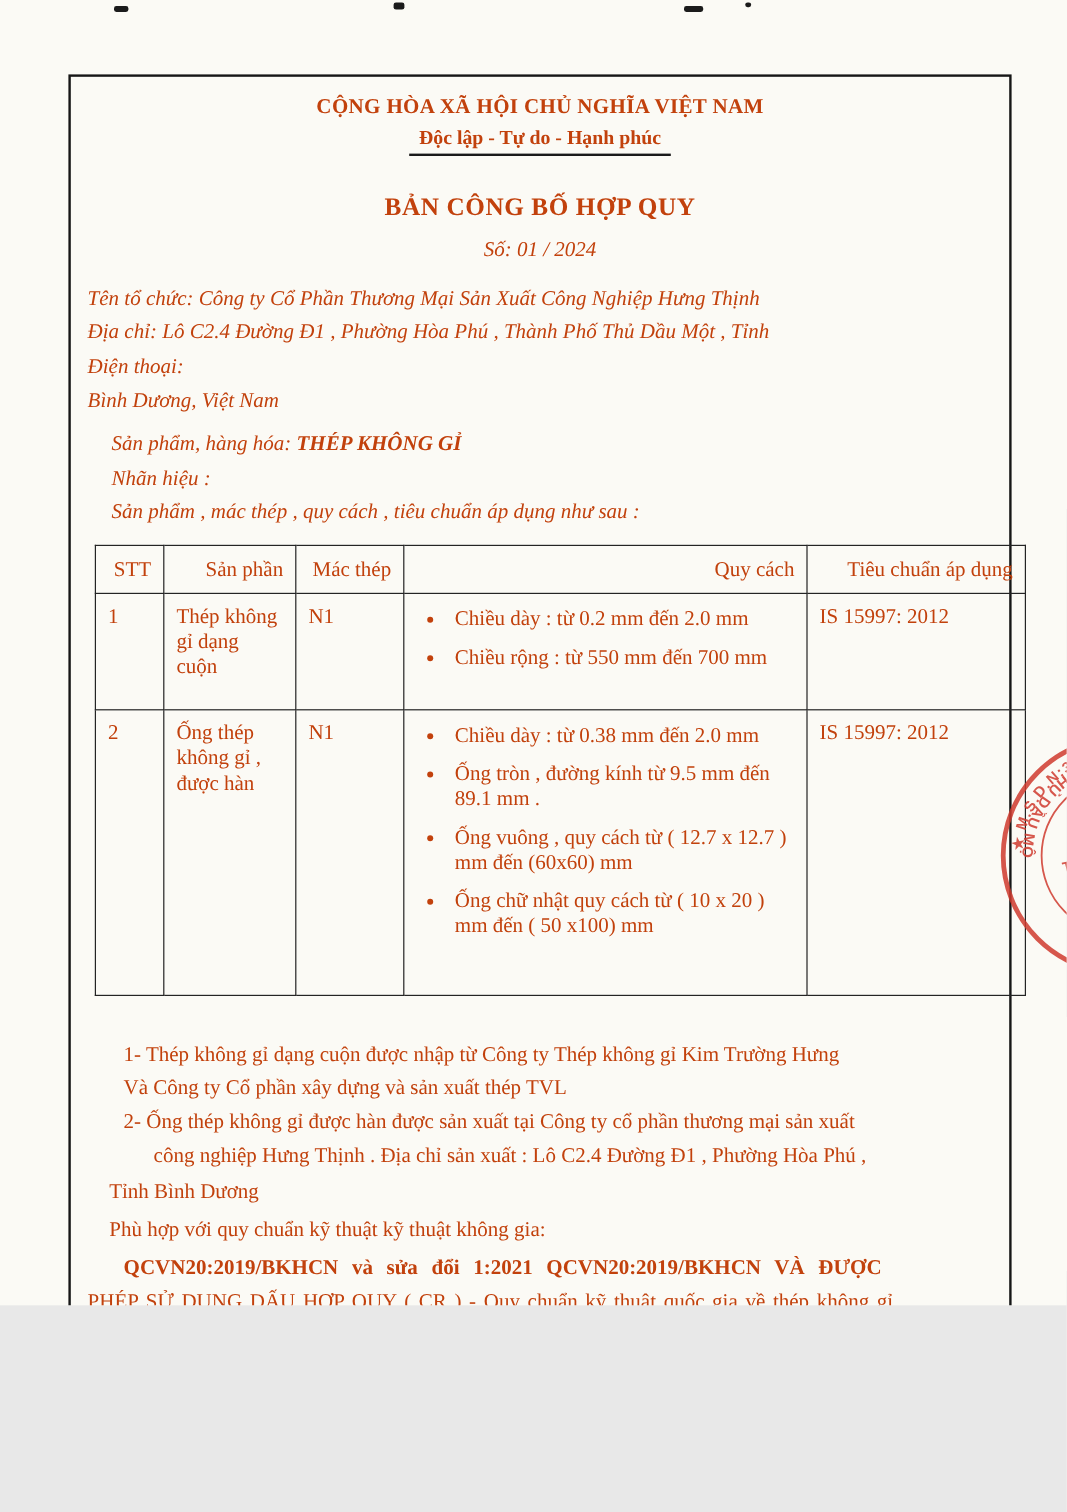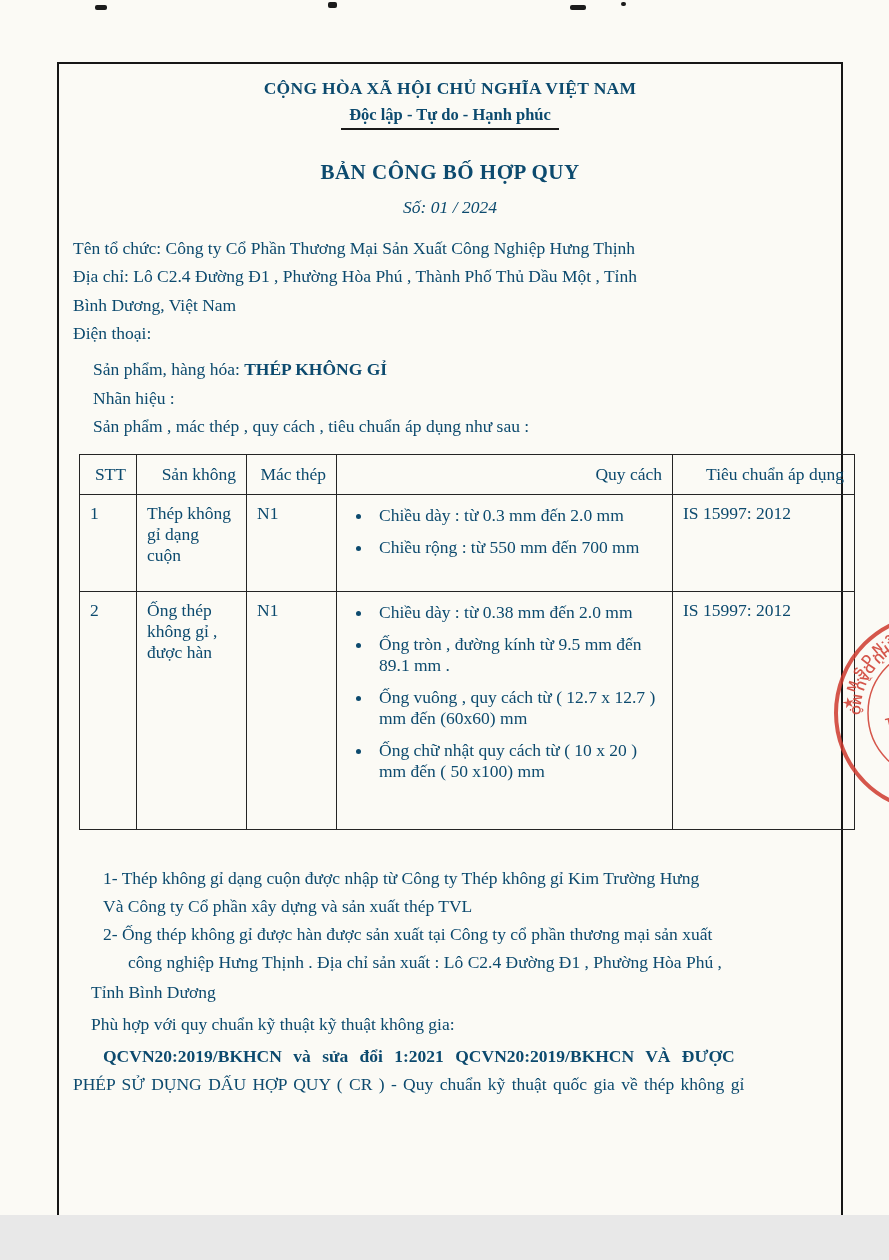--- a/index.html
+++ b/index.html
@@ -1,25 +1,25 @@
 <!DOCTYPE html>
 <html><head>
 <meta charset="utf-8">
 <style>
   * { box-sizing: border-box; }
   html,body { margin:0; padding:0; }
   body { background:#e8e8e8; }
 
   .page {
     position:relative;
-    width:889px; height:1215px;
+    width:889px; height:1088px;
     background:#fbfaf5;
     overflow:hidden;
     font-family:"Liberation Serif", serif;
-    color:#0c4a6e;
+    color:#c2410c;
   }
 
   
   .speck { position:absolute; background:#1b1b1b; border-radius:2px; }
   .speck.s1 { left:95px;  top:5px; width:12px; height:5px; }
   .speck.s2 { left:328px; top:2px; width:9px;  height:6px; }
   .speck.s3 { left:570px; top:5px; width:16px; height:5px; }
   .speck.s4 { left:621px; top:2px; width:5px;  height:4px; }
 
   .frame {
@@ -55,21 +55,21 @@
   }
   .doc-number {
     font-size:17.5px;
     margin-top:12px;
     font-style:italic;
   }
 
   .bodytext { font-size:17.5px; line-height:1.62; }
   .para { margin:0; }
   .block-top { margin-top:16px; }
-  .line { margin:0; }
+  .line { margin:0;font-style:italic; }
   .indent-sm { margin-left:20px; }
   .gap-sm { margin-top:8px; }
   b.prod { font-weight:bold; }
 
   table.spec {
     border-collapse:collapse;
     width:775px;
     margin:14px 0 0 6px;
     table-layout:fixed;
   }
@@ -135,52 +135,52 @@
       <div class="motto-wrap">
         <span class="motto">Độc lập - Tự do - Hạnh phúc</span>
       </div>
       <div class="doc-title">BẢN CÔNG BỐ HỢP QUY</div>
       <div class="doc-number">Số: 01 / 2024</div>
     </div>
 
     <div class="bodytext block-top">
       <p class="para line">Tên tổ chức: Công ty Cổ Phần Thương Mại Sản Xuất Công Nghiệp Hưng Thịnh</p>
       <p class="para line">Địa chỉ: Lô C2.4 Đường Đ1 , Phường Hòa Phú , Thành Phố Thủ Dầu Một , Tỉnh</p>
+      <p class="para line">Điện thoại:</p>
       <p class="para line">Bình Dương, Việt Nam</p>
-      <p class="para line">Điện thoại:</p>
       <p class="para line indent-sm gap-sm"><span>Sản phẩm, hàng hóa: </span><b class="prod">THÉP KHÔNG GỈ</b></p>
       <p class="para line indent-sm">Nhãn hiệu :</p>
       <p class="para line indent-sm">Sản phẩm , mác thép , quy cách , tiêu chuẩn áp dụng như sau :</p>
     </div>
 
     <table class="spec">
       <colgroup>
         <col class="c-stt">
           <col class="c-prod">
           <col class="c-grade">
           <col class="c-spec">
           <col class="c-std">
       </colgroup>
       <thead>
         <tr>
           <th>STT</th>
-          <th>Sản không</th>
+          <th>Sản phần</th>
           <th>Mác thép</th>
           <th>Quy cách</th>
           <th>Tiêu chuẩn áp dụng</th>
         </tr>
       </thead>
       <tbody>
         <tr class="r1">
           <td class="stt-cell">1</td>
           <td>Thép không gỉ dạng cuộn</td>
           <td class="grade-cell">N1</td>
           <td>
             <ul class="spec-list">
-              <li>Chiều dày : từ 0.3 mm đến 2.0 mm</li>
+              <li>Chiều dày : từ 0.2 mm đến 2.0 mm</li>
               <li>Chiều rộng : từ 550 mm đến 700 mm</li>
             </ul>
           </td>
           <td>IS 15997: 2012</td>
         </tr>
         <tr class="r2">
           <td class="stt-cell">2</td>
           <td>Ống thép không gỉ , được hàn</td>
           <td class="grade-cell">N1</td>
           <td>

